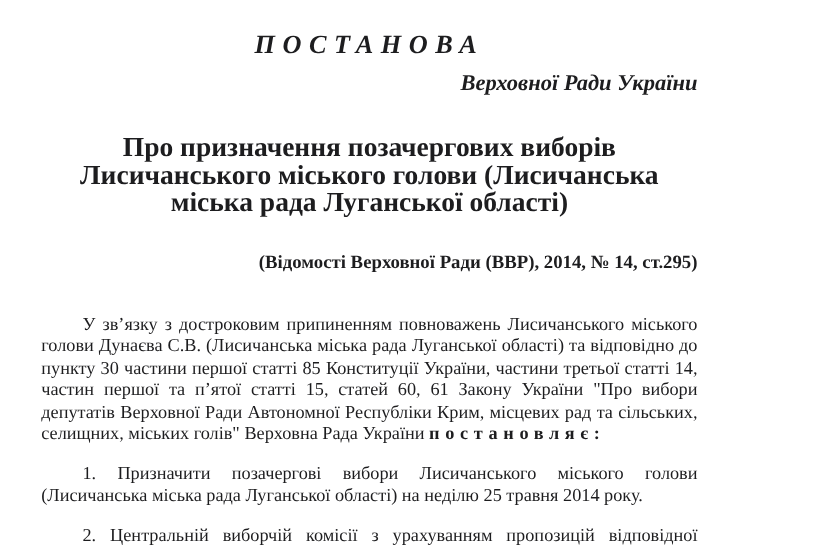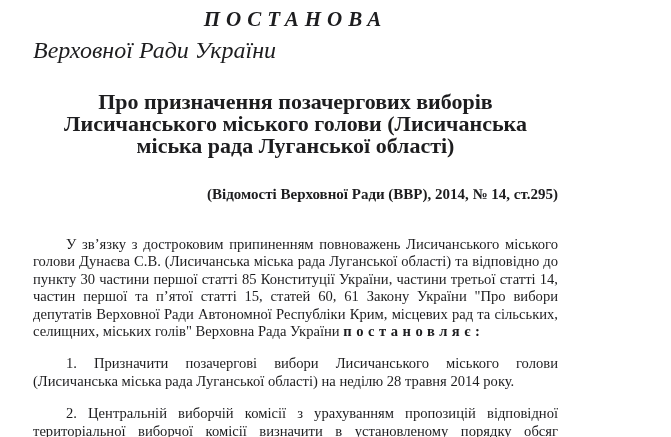--- a/index.html
+++ b/index.html
@@ -9,35 +9,35 @@
     background: #ffffff;
     overflow: hidden;
   }
   body {
     font-family: "Liberation Serif", "DejaVu Serif", serif;
     color: #1d1d1f;
   }
   .page {
     width: 591px;
     height: 437px;
-    padding: 4px 33px 0 33px;
+    padding: 20px 33px 0 33px;
   }
   .doc-title {
     text-align: center;
     font-size: 21px;
     font-weight: bold;
     font-style: italic;
     letter-spacing: 6px;
     line-height: 26px;
     margin-top: 2px;
   }
   .doc-subtitle {
-    text-align: left;
-    font-size: 24px;
-    font-weight: normal;
+    text-align: right;
+    font-size: 18px;
+    font-weight: bold;
     font-style: italic;
     line-height: 26px;
     margin-top: 5px;
   }
   .doc-heading {
     text-align: center;
     font-size: 22px;
     font-weight: bold;
     line-height: 22px;
     max-width: 508px;
@@ -75,19 +75,19 @@
   <div class="doc-subtitle">Верховної Ради України</div>
 
   <div class="doc-heading">Про призначення позачергових виборів Лисичанського міського голови (Лисичанська міська рада Луганської області)</div>
 
   <div class="doc-reference">(Відомості Верховної Ради (ВВР), 2014, № 14, ст.295)</div>
 
   <div class="doc-body">
 
     <p class="body-par"><span>У зв’язку з достроковим припиненням повноважень Лисичанського міського голови Дунаєва С.В. (Лисичанська міська рада Луганської області) та відповідно до пункту 30 частини першої статті 85 Конституції України, частини третьої статті 14, частин першої та п’ятої статті 15, статей 60, 61 Закону України "Про вибори депутатів Верховної Ради Автономної Республіки Крим, місцевих рад та сільських, селищних, міських голів" Верховна Рада України</span> <span class="resolve">постановляє:</span></p>
 
-    <p class="body-par">1. Призначити позачергові вибори Лисичанського міського голови (Лисичанська міська рада Луганської області) на неділю 28 травня 2014 року.</p>
+    <p class="body-par">1. Призначити позачергові вибори Лисичанського міського голови (Лисичанська міська рада Луганської області) на неділю 25 травня 2014 року.</p>
 
     <p class="body-par">2. Центральній виборчій комісії з урахуванням пропозицій відповідної територіальної виборчої комісії визначити в установленому порядку обсяг бюджетних видатків, необхідних для проведення позачергових виборів Лисичанського міського голови.</p>
 
   </div>
 
 </div>
 
 </body></html>

